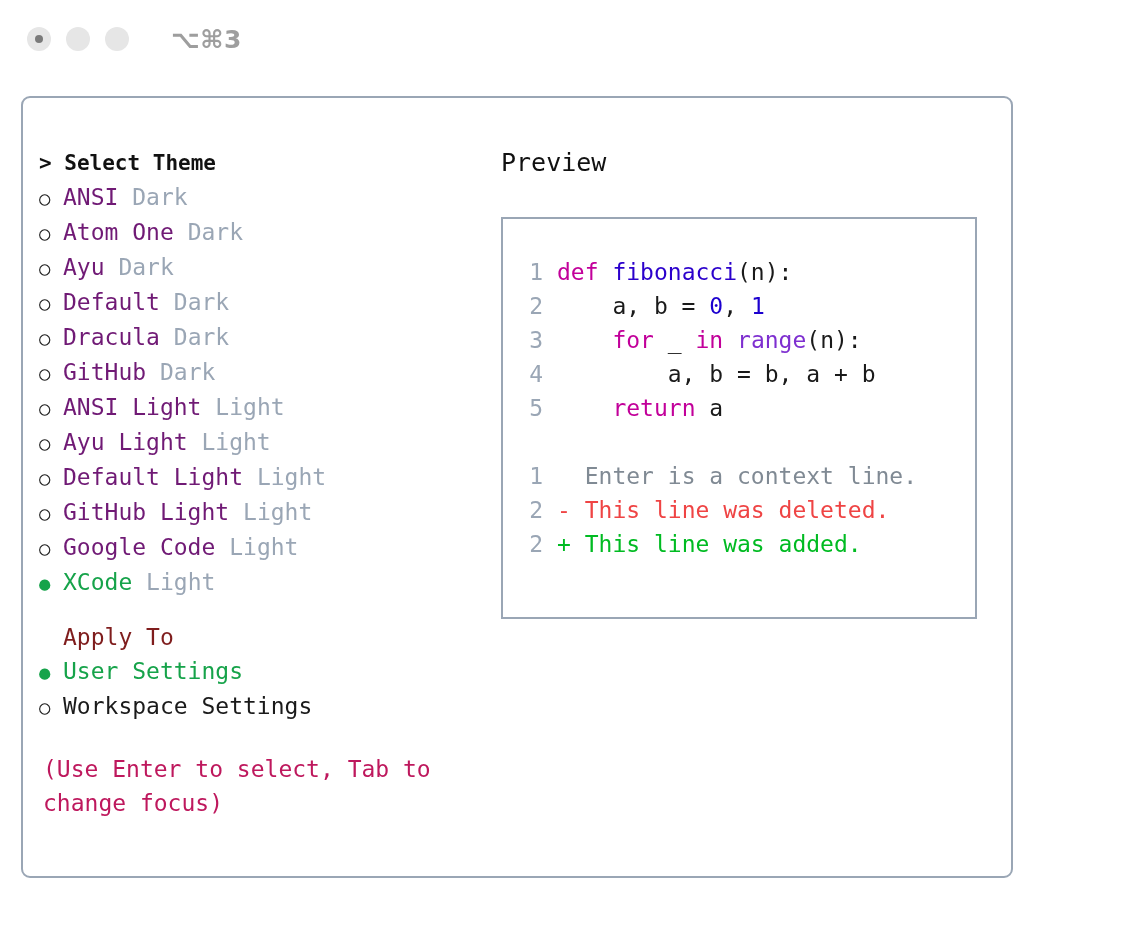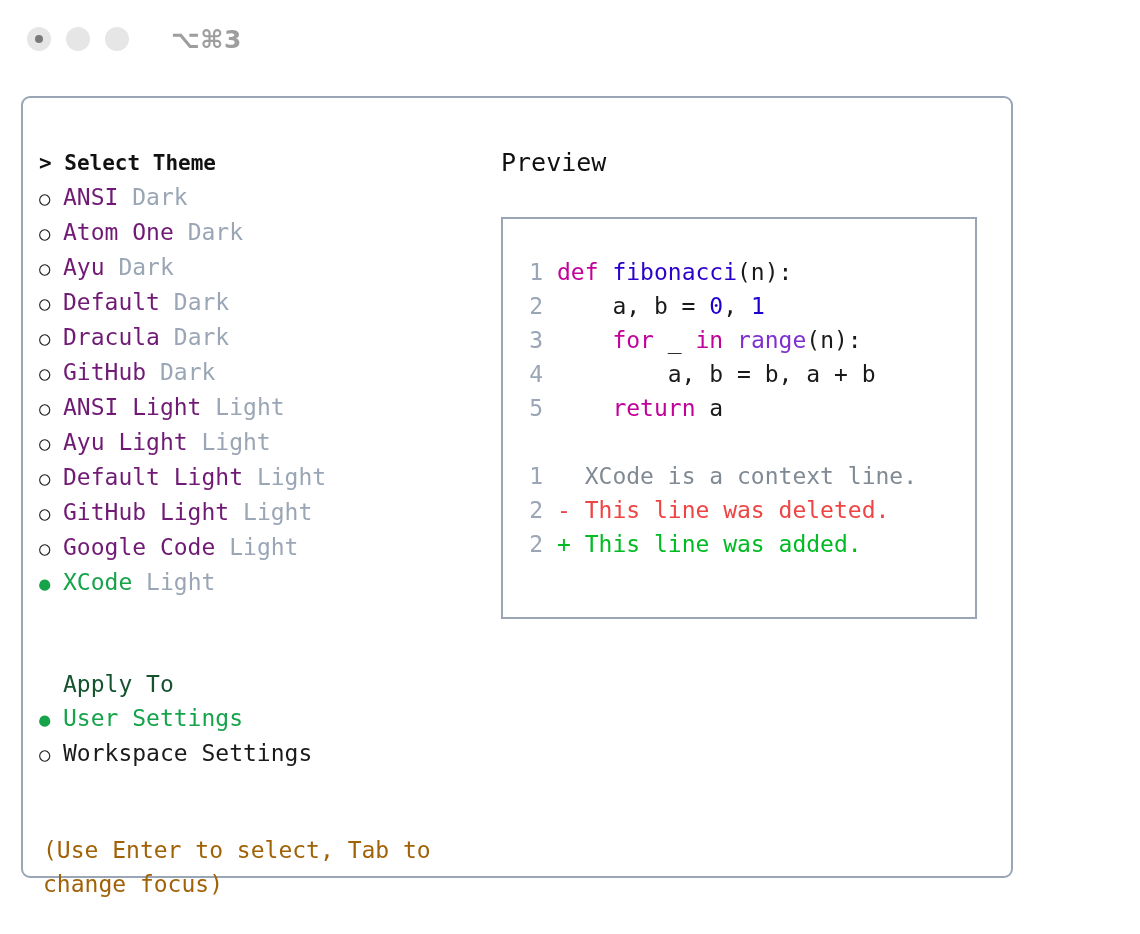--- a/index.html
+++ b/index.html
@@ -117,40 +117,40 @@
     line-height: 34px;
     display: inline-block;
   }
   .bullet.sel { color: #16a34a; }
   .theme-name { color: #701a75; }
   .theme-row.sel .theme-name { color: #16a34a; }
   .theme-kind { color: #9aa6b5; }
 
   .apply-header {
     font-size: 23px;
-    color: #14532d;
-    line-height: 34px;
-    margin-top: 67px;
+    color: #7f1d1d;
+    line-height: 34px;
+    margin-top: 20px;
     padding-left: 24px;
     white-space: pre;
   }
   .apply-row {
     display: flex;
     align-items: baseline;
     line-height: 34px;
     font-size: 23px;
     white-space: pre;
   }
   .apply-row .label { color: #1a1a1a; }
   .apply-row.sel .label { color: #16a34a; }
 
   .hint {
-    margin-top: 62px;
+    margin-top: 28px;
     padding-left: 4px;
-    color: #a16207;
+    color: #be185d;
     font-size: 23px;
     line-height: 34px;
     width: 420px;
     white-space: pre-wrap;
   }
 
   
   .preview-title {
     font-size: 25px;
     font-weight: normal;
@@ -243,21 +243,21 @@
         <div class="preview-box">
           <div id="code-block">
               <div class="code-line"><span class="ln">1</span><span><span class="tok-kw">def </span><span class="tok-fn">fibonacci</span><span class="tok-pln">(n):</span></span></div>
               <div class="code-line"><span class="ln">2</span><span><span class="tok-pln">    a, b = </span><span class="tok-num">0</span><span class="tok-pln">, </span><span class="tok-num">1</span></span></div>
               <div class="code-line"><span class="ln">3</span><span><span class="tok-pln">    </span><span class="tok-kw">for</span><span class="tok-pln"> _ </span><span class="tok-kw">in</span><span class="tok-pln"> </span><span class="tok-call">range</span><span class="tok-pln">(n):</span></span></div>
               <div class="code-line"><span class="ln">4</span><span><span class="tok-pln">        a, b = b, a + b</span></span></div>
               <div class="code-line"><span class="ln">5</span><span><span class="tok-pln">    </span><span class="tok-kw">return</span><span class="tok-pln"> a</span></span></div>
             </div>
           <div class="spacer-line"></div>
           <div id="diff-block">
-              <div class="code-line"><span class="ln">1</span><span class="diff-ctx"><span> </span><span> XCode is a context line.</span></span></div>
+              <div class="code-line"><span class="ln">1</span><span class="diff-ctx"><span> </span><span> Enter is a context line.</span></span></div>
               <div class="code-line"><span class="ln">2</span><span class="diff-del"><span>-</span><span> This line was deleted.</span></span></div>
               <div class="code-line"><span class="ln">2</span><span class="diff-add"><span>+</span><span> This line was added.</span></span></div>
             </div>
         </div>
       </div>
 
     </div>
   </div>
 </div>
 

